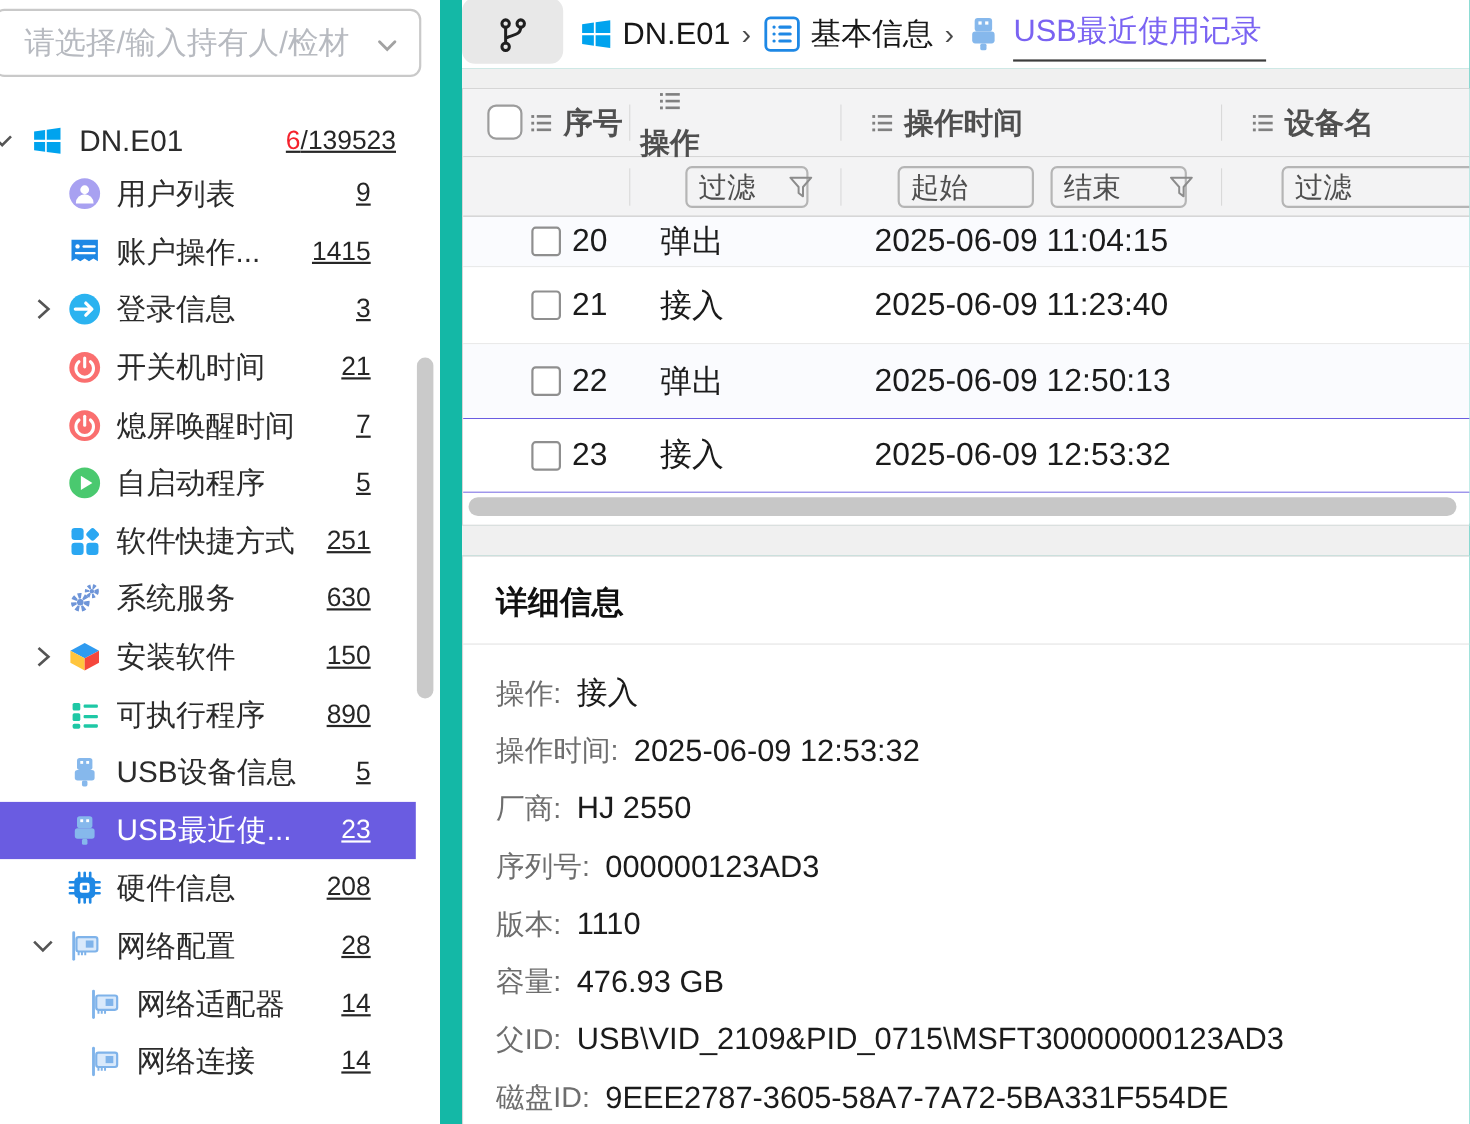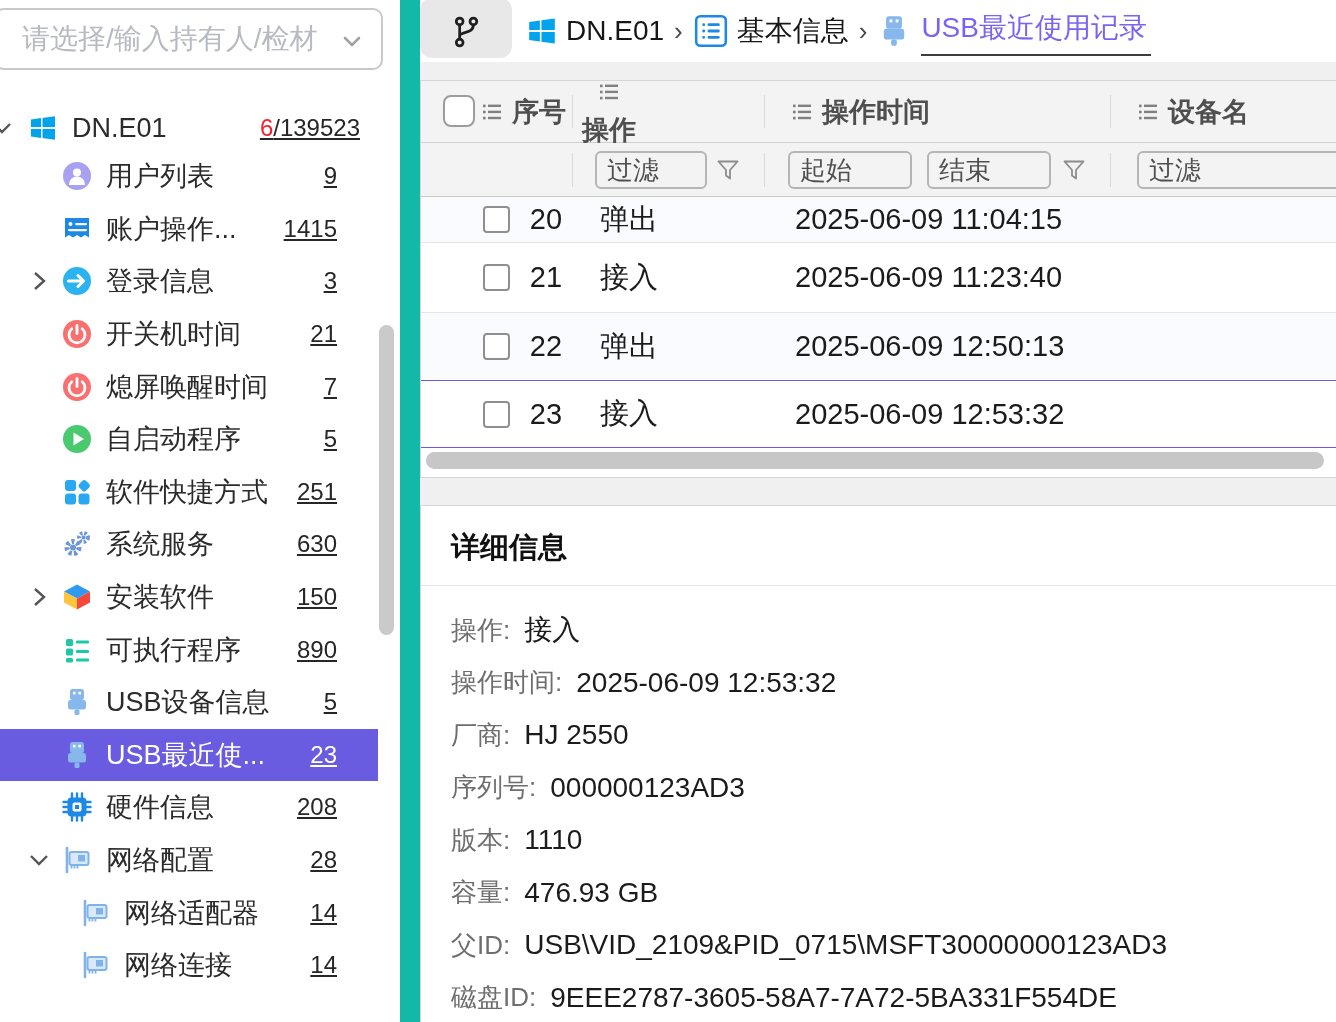--- a/index.html
+++ b/index.html
@@ -55,35 +55,35 @@
   .hgroup{position:absolute;top:0;bottom:0;display:flex;align-items:center;gap:9px;}
   .hg-num{left:60px;}.hg-op{left:161px;flex-direction:column;}.hg-time{left:370px;}.hg-dev{left:716px;}
   .htext{font-size:27px;font-weight:600;color:#4f4f4f;white-space:nowrap;}
   .vsep{position:absolute;width:1px;background:#d9d9d9;}
   .thead .vsep{top:14px;height:33px;}
   .tfilter .vsep{top:10px;height:34px;}
   .s1{left:151px;}.s2{left:343px;}.s3{left:689px;}
 
   .tfilter{position:relative;height:54px;background:#f3f3f4;border-bottom:1px solid #c9c9c9;box-sizing:border-box;}
   .finput{position:absolute;top:8px;height:38px;background:transparent;border:2px solid #b5b5b5;border-radius:6px;
-      box-sizing:border-box;font-family:"Liberation Sans",sans-serif;font-size:26px;color:#4f4f4f;padding:0 10px;outline:none;}
+      box-sizing:border-box;font-family:"Liberation Sans",sans-serif;font-size:26px;color:#4f4f4f;padding:0 10px;outline:none;margin-left:28px;}
   .finput::placeholder{color:#4f4f4f;opacity:1;}
   .fi-op{left:174px;width:112px;}
   .fi-start{left:367px;width:124px;}
   .fi-end{left:506px;width:124px;}
   .fi-dev{left:716px;width:640px;}
   .funnel{position:absolute;top:14px;cursor:pointer;}
   .fu1{left:294px;}.fu2{left:640px;}
 
   .trow{display:flex;align-items:center;padding-left:62px;box-sizing:border-box;border-bottom:1px solid #e5e5e5;background:#fff;cursor:pointer;}
   .trow.stripe{background:#fafbfe;}
   .trow.selline{border-bottom-color:var(--accent);}
   .r0{height:46px;}.r1{height:70px;}.r2{height:68px;}.r3{height:67px;}
   .cb{width:27px;height:27px;border:2px solid #8f8f8f;border-radius:4px;background:#fff;box-sizing:border-box;flex:none;cursor:pointer;}
-  .cnum{margin-left:10px;width:52px;font-size:29px;color:#1b1b1b;text-align:center;}
+  .cnum{margin-left:10px;width:52px;font-size:29px;color:#1b1b1b;}
   .cop{margin-left:28px;width:120px;font-size:29px;color:#1b1b1b;}
   .ctime{margin-left:75px;font-size:29px;color:#1b1b1b;white-space:nowrap;}
   .hscrollbar{position:relative;height:28px;background:#fff;}
   .hthumb{position:absolute;left:5px;right:14px;top:4px;height:17px;border-radius:9px;background:#c7c7c7;cursor:pointer;}
 
   
   .details-card{position:absolute;left:420px;top:505px;right:-2px;bottom:-2px;background:#fff;
       border:1px solid #d6d6d6;border-right:none;box-sizing:border-box;overflow:hidden;}
   .dtitle{margin:22px 0 0 30px;font-size:29px;font-weight:700;color:#101010;}
   .ddiv{margin-top:17px;height:1px;background:#e3e3e3;}

